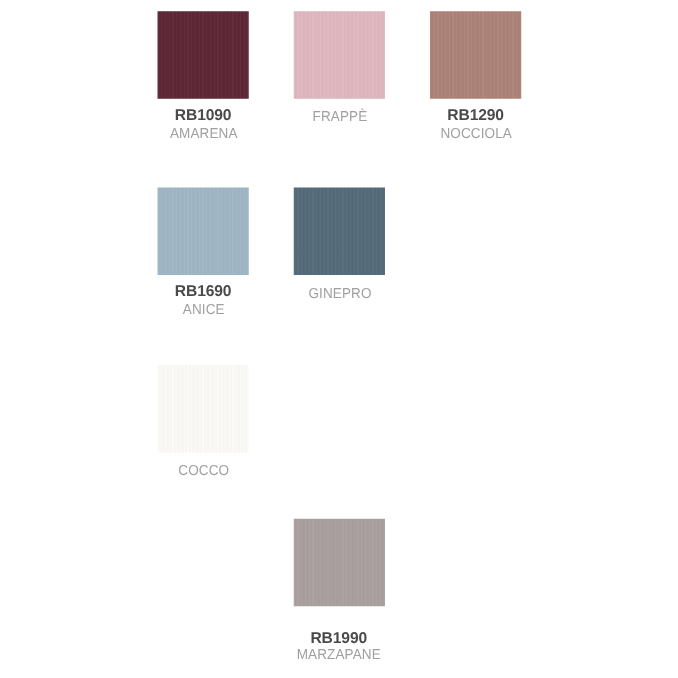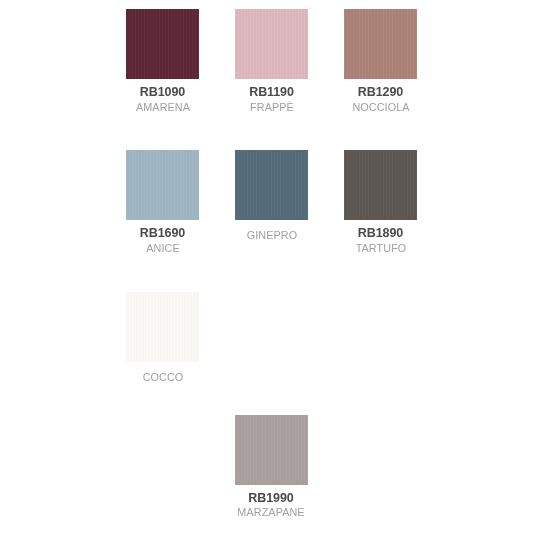--- a/index.html
+++ b/index.html
@@ -49,20 +49,21 @@
     flex-direction: column;
     align-items: center;
   }
 
   .swatch-cell:last-child {
     margin-right: 16px;
   }
 
   .swatch-row.row-last .swatch-cell {
     margin-right: 0;
+    gap: 12px;
   }
 
   .swatch-chip {
     width: 73px;
     height: 70px;
     display: block;
     position: relative;
     background-repeat: no-repeat;
   }
 
@@ -126,21 +127,20 @@
       <div class="swatch-cell">
         <span class="swatch-chip" style="background: rgb(94, 39, 54);"></span>
         <span class="swatch-label">
           <span class="swatch-code">RB1090</span>
           <span class="swatch-name">AMARENA</span>
         </span>
       </div>
       <div class="swatch-cell">
         <span class="swatch-chip" style="background: rgb(223, 184, 191);"></span>
         <span class="swatch-label">
-          <span class="swatch-code">RB1190</span>
           <span class="swatch-name">FRAPPÈ</span>
         </span>
       </div>
       <div class="swatch-cell">
         <span class="swatch-chip" style="background: rgb(173, 131, 120);"></span>
         <span class="swatch-label">
           <span class="swatch-code">RB1290</span>
           <span class="swatch-name">NOCCIOLA</span>
         </span>
       </div>
@@ -153,27 +153,20 @@
         <span class="swatch-chip" style="background: rgb(159, 182, 196);"></span>
         <span class="swatch-label">
           <span class="swatch-code">RB1690</span>
           <span class="swatch-name">ANICE</span>
         </span>
       </div>
       <div class="swatch-cell">
         <span class="swatch-chip" style="background: rgb(84, 107, 122);"></span>
         <span class="swatch-label">
           <span class="swatch-name">GINEPRO</span>
-        </span>
-      </div>
-      <div class="swatch-cell">
-        <span class="swatch-chip" style="background: rgb(93, 87, 84);"></span>
-        <span class="swatch-label">
-          <span class="swatch-code">RB1890</span>
-          <span class="swatch-name">TARTUFO</span>
         </span>
       </div>
     </div>
 
     <div class="row-gap-2"></div>
 
     <div class="swatch-row">
       <div class="swatch-cell">
         <span class="swatch-chip" style="background: rgb(251, 250, 246);"></span>
         <span class="swatch-label">

